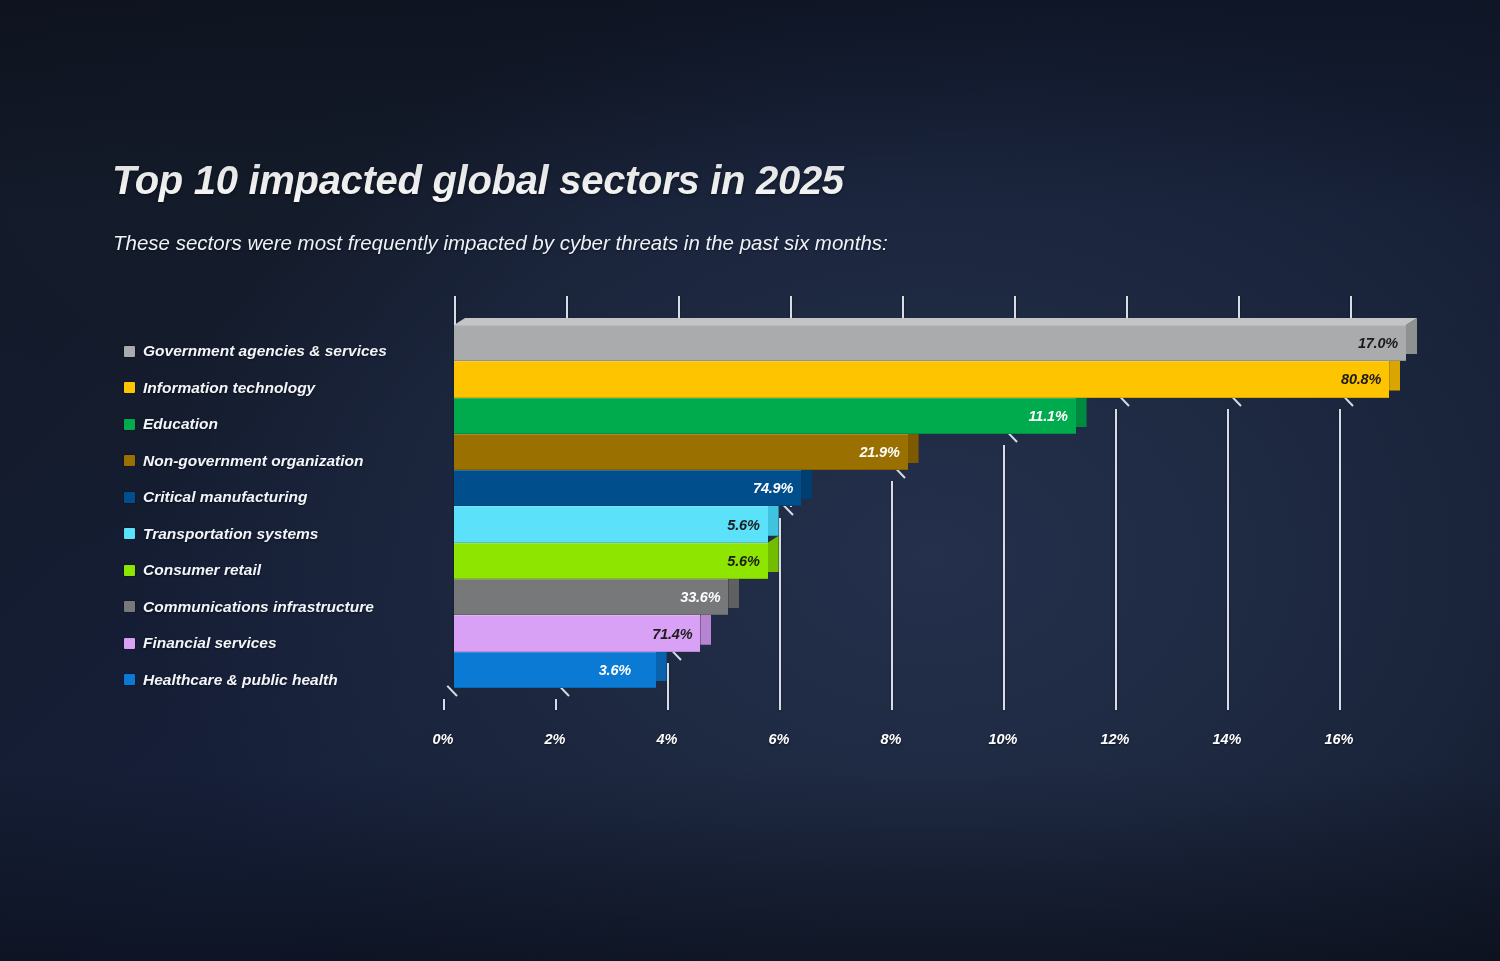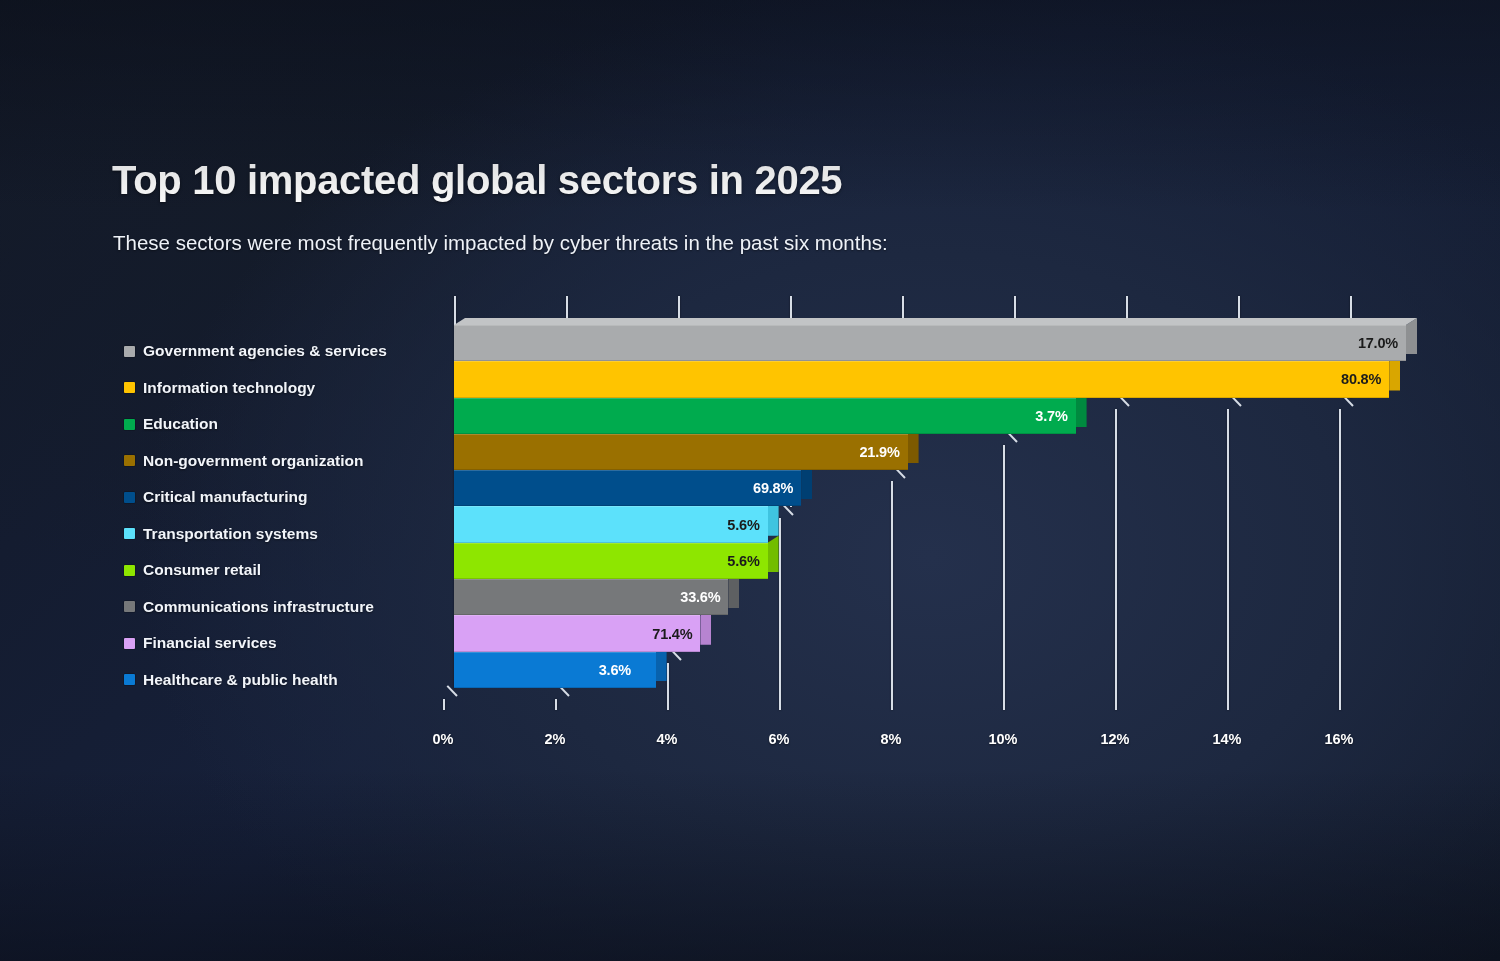--- a/index.html
+++ b/index.html
@@ -11,20 +11,21 @@
   }
 
   #slide {
     position:relative;
     width:1500px; height:961px;
     background:
       radial-gradient(ellipse 1100px 800px at 62% 58%, #24304c 0%, #1d2840 38%, #18203300 72%),
       radial-gradient(ellipse 900px 700px at 18% 18%, #141b29 0%, #141b2900 60%),
       linear-gradient(135deg, #121826 0%, #16203a 45%, #131b2c 100%);
     overflow:hidden;
+    font-style:italic;
   }
 
   #slide::after{
     content:"";
     position:absolute; inset:0;
     background:linear-gradient(180deg, rgba(10,14,24,.55) 0%, rgba(10,14,24,0) 22%, rgba(10,14,24,0) 80%, rgba(8,11,20,.55) 100%);
     pointer-events:none;
   }
 
   
@@ -225,35 +226,35 @@
             <div class="face" style="background: rgb(255, 196, 0);"></div>
             <div class="cap" style="background: rgb(217, 166, 0);"></div>
           </div>
           <div class="vlabel" style="left: 938.2px; transform: translateX(-100%); color: rgb(27, 27, 27); z-index: 200;">80.8%</div>
         </div>
         <div class="bar-row">
           <div class="bar" style="left: 11px; width: 621.6px; z-index: 98;">
             <div class="face" style="background: rgb(0, 171, 78);"></div>
             <div class="cap" style="background: rgb(0, 138, 63);"></div>
           </div>
-          <div class="vlabel" style="left: 624.6px; transform: translateX(-100%); color: rgb(255, 255, 255); z-index: 200;">3.7%</div>
+          <div class="vlabel" style="left: 624.6px; transform: translateX(-100%); color: rgb(255, 255, 255); z-index: 200;">11.1%</div>
         </div>
         <div class="bar-row">
           <div class="bar" style="left: 11px; width: 453.6px; z-index: 97;">
             <div class="face" style="background: rgb(154, 112, 0);"></div>
             <div class="cap" style="background: rgb(125, 90, 0);"></div>
           </div>
           <div class="vlabel" style="left: 456.6px; transform: translateX(-100%); color: rgb(255, 255, 255); z-index: 200;">21.9%</div>
         </div>
         <div class="bar-row">
           <div class="bar" style="left: 11px; width: 347.2px; z-index: 96;">
             <div class="face" style="background: rgb(0, 78, 140);"></div>
             <div class="cap" style="background: rgb(0, 63, 114);"></div>
           </div>
-          <div class="vlabel" style="left: 350.2px; transform: translateX(-100%); color: rgb(255, 255, 255); z-index: 200;">69.8%</div>
+          <div class="vlabel" style="left: 350.2px; transform: translateX(-100%); color: rgb(255, 255, 255); z-index: 200;">74.9%</div>
         </div>
         <div class="bar-row">
           <div class="bar" style="left: 11px; width: 313.6px; z-index: 95;">
             <div class="face" style="background: rgb(92, 225, 251);"></div>
             <div class="cap" style="background: rgb(63, 196, 224);"></div>
           </div>
           <div class="vlabel" style="left: 316.6px; transform: translateX(-100%); color: rgb(27, 27, 27); z-index: 200;">5.6%</div>
         </div>
         <div class="bar-row">
           <div class="bar" style="left: 11px; width: 313.6px; z-index: 94;">

